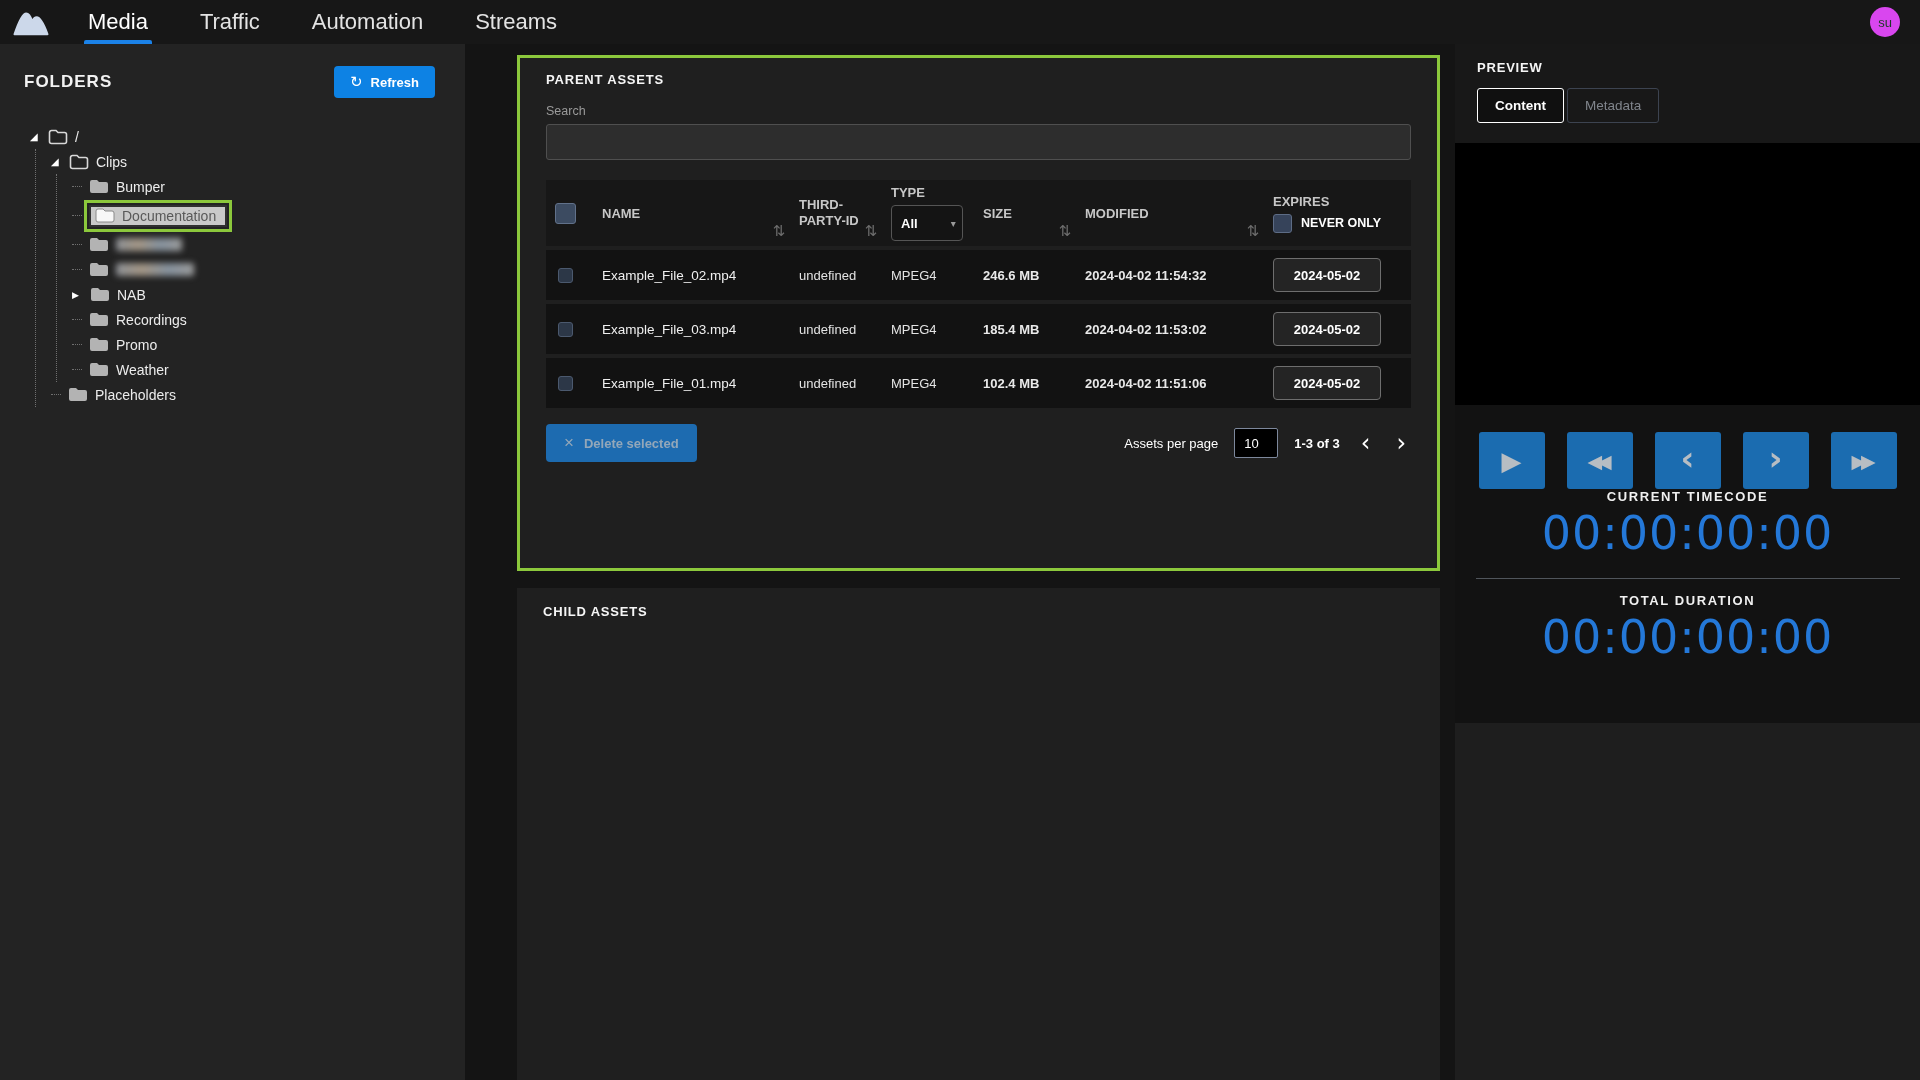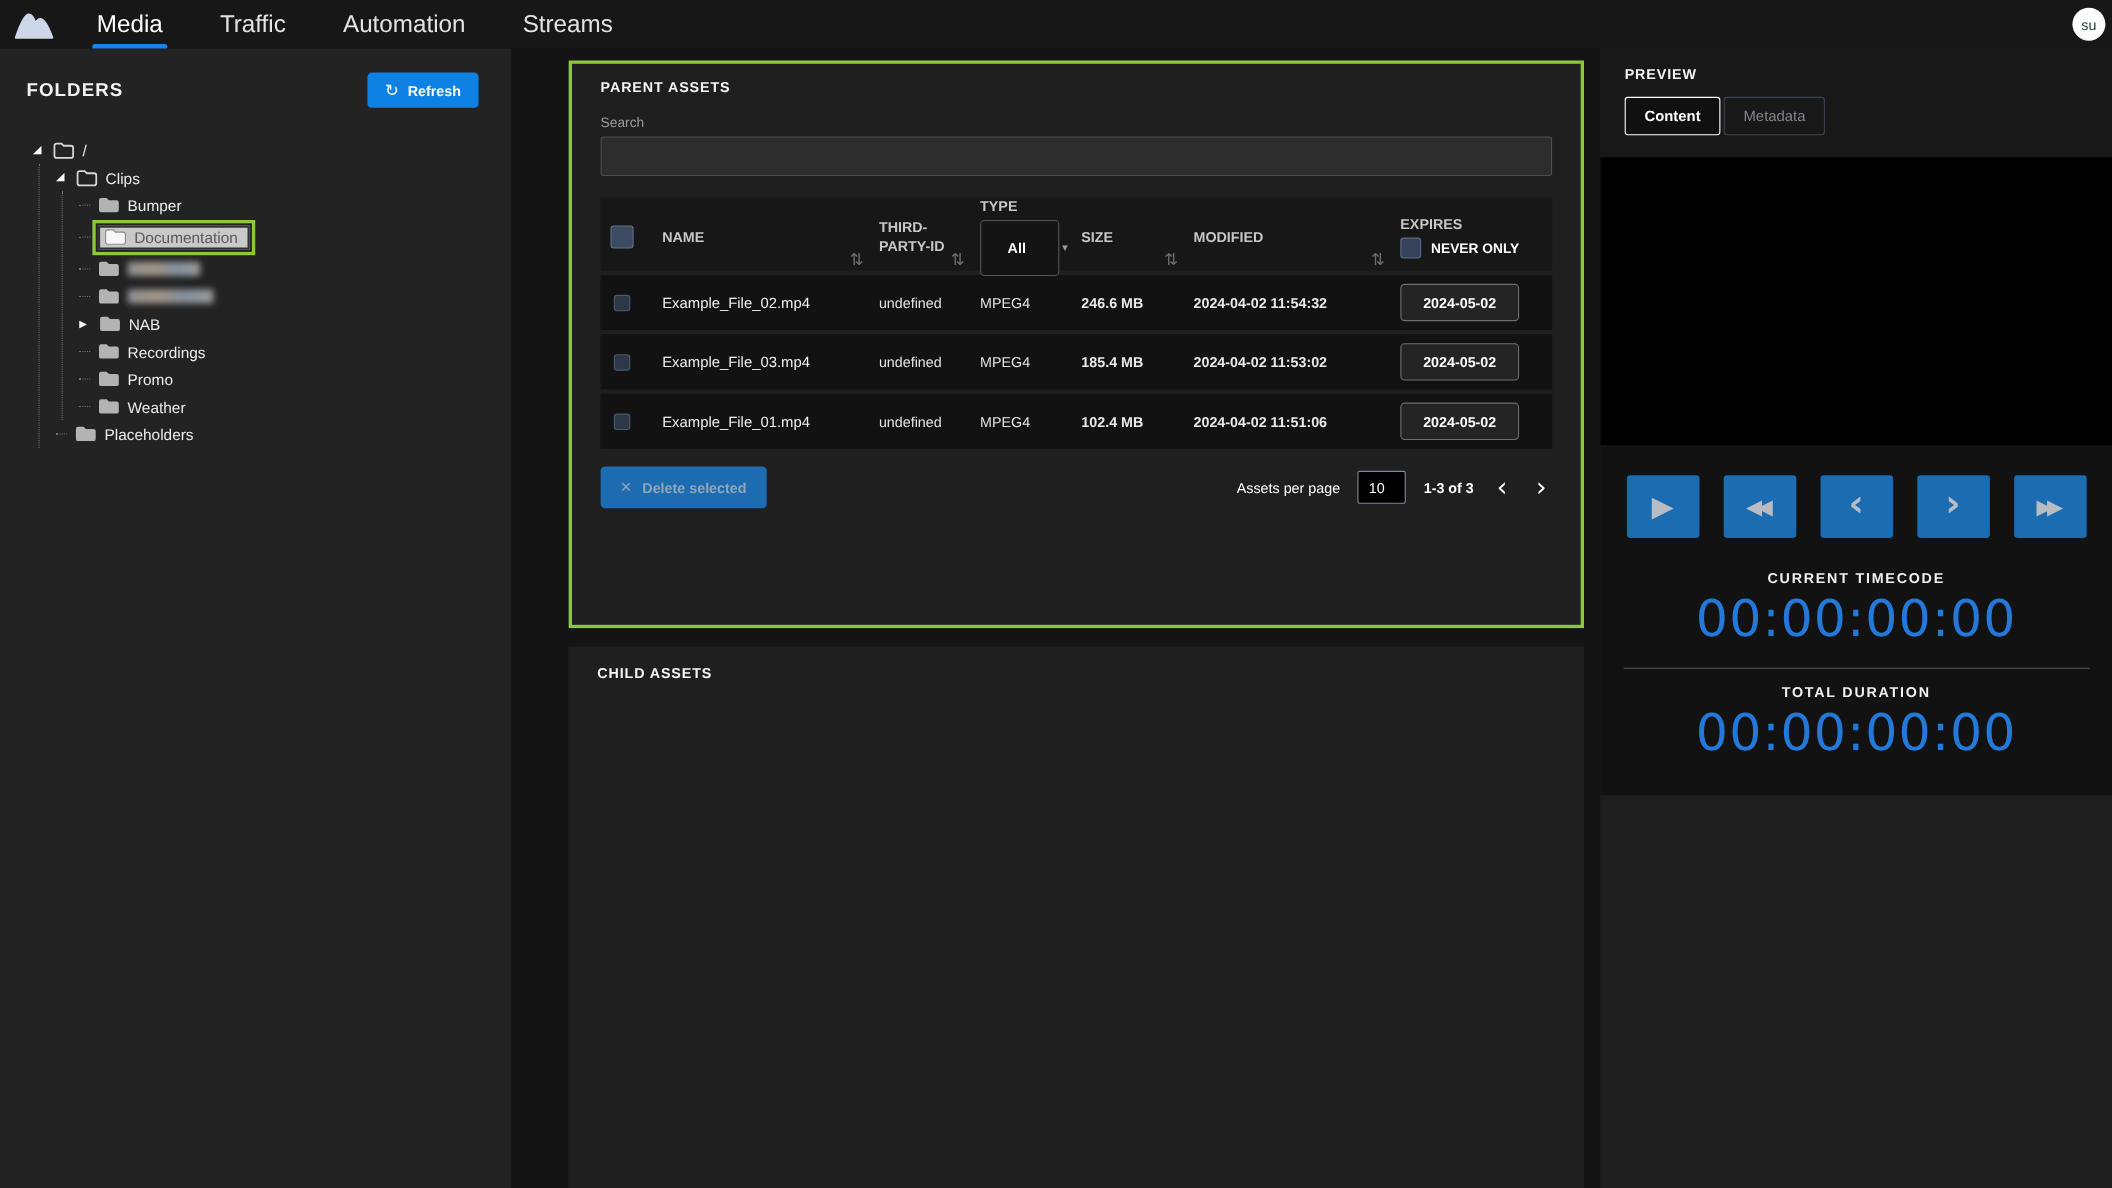--- a/index.html
+++ b/index.html
@@ -9,22 +9,22 @@
 
   
   .nav { height:44px; background:#171717; display:flex; align-items:stretch; position:relative; flex:0 0 44px; }
   .logo { width:62px; display:flex; align-items:center; justify-content:center; cursor:pointer; }
   .nav-tabs { display:flex; align-items:stretch; }
   .nav-tab { position:relative; display:flex; align-items:center; padding:0 26px; color:#e3e3e3;
     font-size:22px; cursor:pointer; }
   .nav-tab.active { color:#ffffff; }
   .nav-tab.active .underline { position:absolute; left:22px; right:22px; bottom:0; height:4px;
     background:#1b82e8; border-radius:2px 2px 0 0; }
-  .avatar { position:absolute; right:6px; top:7px; width:30px; height:30px; border-radius:50%;
-    background:#ffffff; color:#1d3b26; font-size:13px; display:flex; align-items:center;
+  .avatar { position:absolute; right:20px; top:7px; width:30px; height:30px; border-radius:50%;
+    background:#d946ef; color:#1d3b26; font-size:13px; display:flex; align-items:center;
     justify-content:center; cursor:pointer; }
 
   .content-row { flex:1; display:flex; min-height:0; }
 
   
   .sidebar { width:465px; flex:0 0 465px; background:#232323; padding:22px 30px 0 24px; }
   .sidebar-head { display:flex; align-items:center; justify-content:space-between; }
   .folders-title { color:#f2f2f2; font-size:17px; font-weight:bold; letter-spacing:1px; }
   .refresh-btn { background:#0d82e4; color:#fff; border:none; border-radius:4px; height:32px;
     padding:0 16px; font-size:13px; font-weight:bold; display:flex; align-items:center; gap:8px; cursor:pointer; }
@@ -58,22 +58,22 @@
   .thead { margin-top:20px; height:66px; background:#171717; color:#c7c7c7; font-size:13px; font-weight:bold; }
   .hcell { display:flex; align-items:center; height:100%; }
   .hcell .sort { margin-left:auto; align-self:flex-end; margin-bottom:6px; padding-right:14px;
     font-family:"DejaVu Sans",sans-serif; font-size:15px; color:#6d6d6d; font-weight:normal; cursor:pointer; }
   .hstack { display:flex; flex-direction:column; justify-content:center; gap:5px; height:100%; }
   .checkbox { background:#3c4b61; border:1px solid #61718a; border-radius:3px; cursor:pointer; }
   .cb-head { width:21px; height:21px; margin-left:9px; }
   .cb-row { width:15px; height:15px; margin-left:12px; background:#2c3747; border-color:#4b596e; }
   .cb-never { width:19px; height:19px; background:#36435a; border-color:#5d6c85; flex:0 0 19px; }
   .tpid-label { max-width:62px; line-height:1.25; }
-  .type-select { width:72px; height:51px; background:#141414; border:1px solid #555; border-radius:4px;
-    color:#fff; font-size:13px; font-weight:bold; display:flex; align-items:center; padding:0 24px; cursor:pointer;gap:33px; }
+  .type-select { width:72px; height:36px; background:#141414; border:1px solid #555; border-radius:4px;
+    color:#fff; font-size:13px; font-weight:bold; display:flex; align-items:center; padding:0 9px; cursor:pointer;gap:33px; }
   .type-select .caret { margin-left:auto; color:#9a9a9a; font-size:10px; font-family:"DejaVu Sans",sans-serif; }
   .never-row { display:flex; align-items:center; gap:9px; color:#fff; font-size:12.5px; font-weight:bold; }
 
   .data-row { margin-top:4px; height:50px; background:#121212; color:#e3e3e3; font-size:13px; cursor:pointer; }
   .cell-name { color:#efefef; font-size:13.5px; }
   .cell-bold { font-weight:bold; color:#e9e9e9; }
   .expire-btn { width:108px; height:34px; background:#242424; border:1px solid #6e6e6e; border-radius:4px;
     color:#fff; font-size:13px; font-weight:bold; cursor:pointer; }
 
   .table-footer { margin-top:16px; display:flex; align-items:center; }
@@ -95,21 +95,21 @@
     border:1px solid #3c4350; border-radius:3px; color:#80858c; cursor:pointer; background:transparent; }
   .ptab.active { border-color:#fff; color:#fff; font-weight:bold; background:#101010; }
   .video { height:262px; flex:0 0 262px; background:#000; }
   .controls { height:318px; flex:0 0 318px; background:#121212; display:flex; flex-direction:column; align-items:center; }
   .btn-row { margin-top:27px; display:flex; gap:22px; }
   .pbtn { width:66px; height:57px; background:#1b6cb0; border:none; border-radius:3px; color:#b7bdc3;
     font-family:"DejaVu Sans",sans-serif; display:flex; align-items:center; justify-content:center; cursor:pointer; }
   .pbtn .g1 { font-size:26px; }
   .pbtn .g2 { font-size:19px; letter-spacing:-5px; margin-right:5px; }
   .pbtn .g3 { font-size:34px; font-weight:bold; padding-bottom:6px; }
-  .tc-label { margin-top:29px; color:#f0f0f0; font-size:13px; font-weight:bold; letter-spacing:1.6px; }
+  .tc-label { color:#f0f0f0; font-size:13px; font-weight:bold; letter-spacing:1.6px; }
   .tc-value { margin-top:2px; color:#2478d8; font-size:46px; letter-spacing:1px;
     font-family:"DejaVu Sans",sans-serif; font-weight:normal; }
   .divider { margin-top:18px; width:424px; border-top:1px solid #50555b; }
   .tc-label.second { margin-top:14px; }
   .preview-bottom { flex:1; background:#1e1e1e; }
 </style>
 </head>
 <body>
 
 <div class="app">

